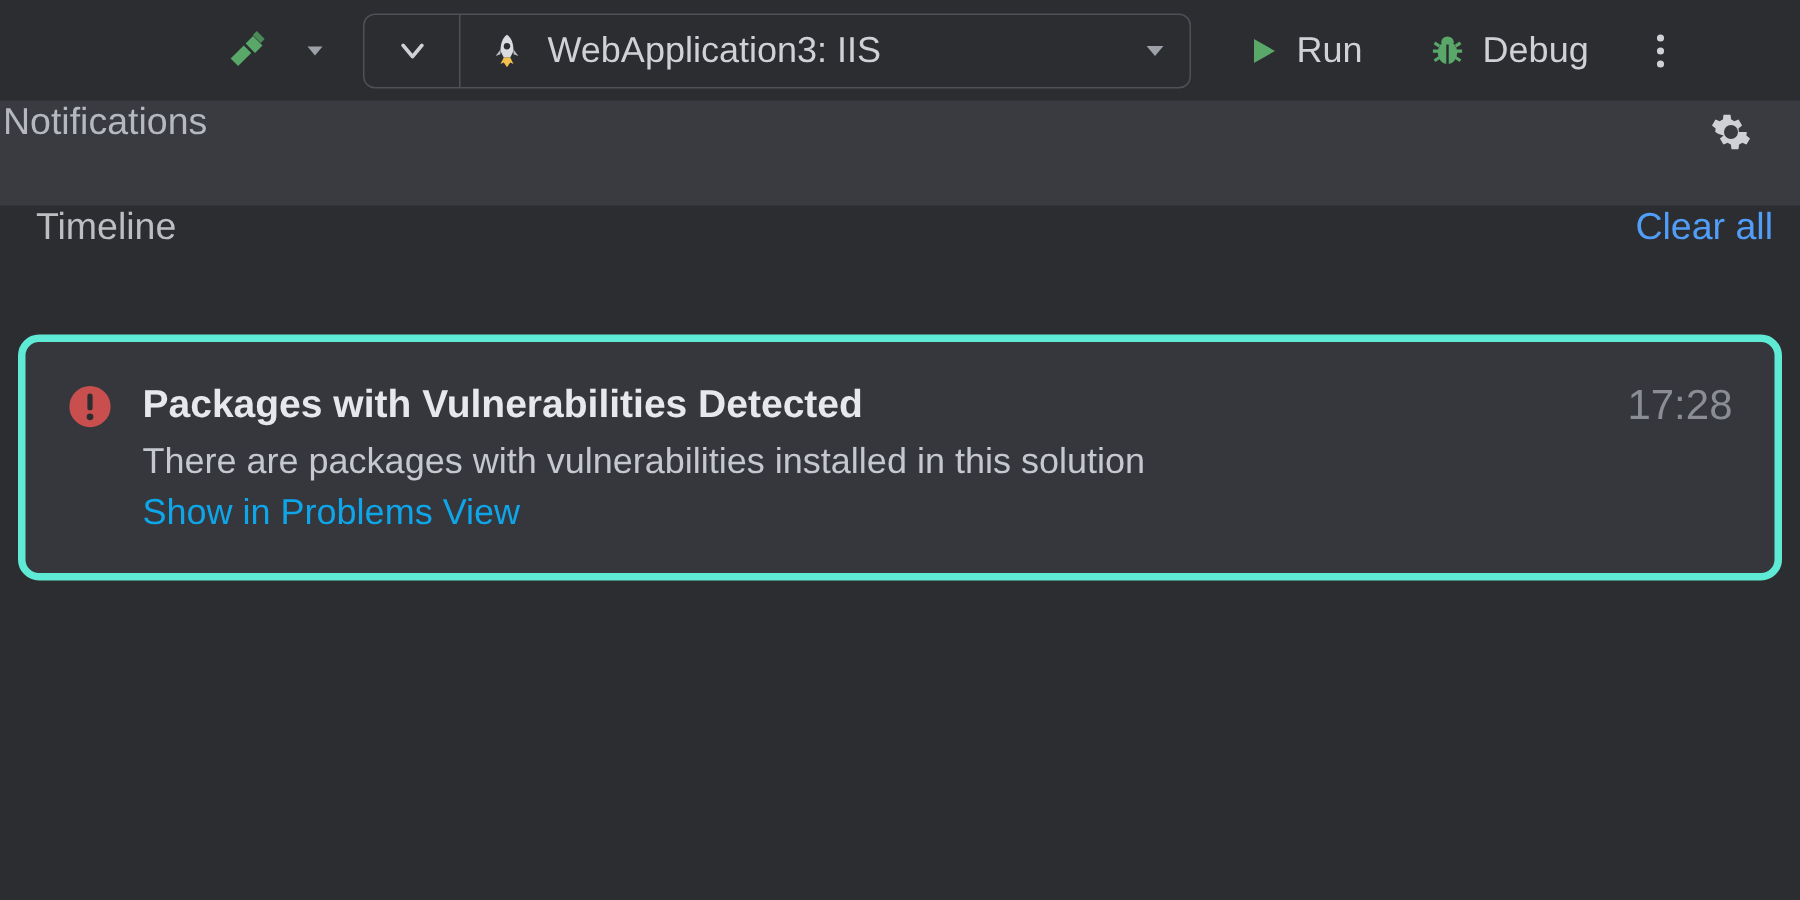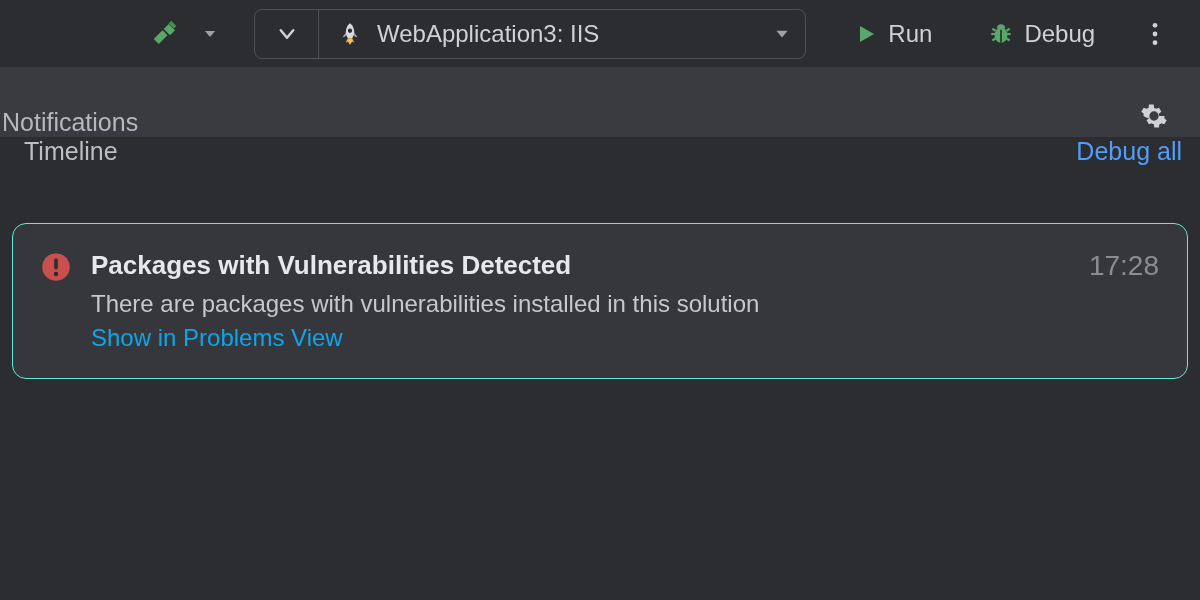--- a/index.html
+++ b/index.html
@@ -11,21 +11,21 @@
     font-size: 23px;
   }
 
   
   .toolbar {
     height: 67px;
     background: #2b2d30;
     display: flex;
     align-items: center;
     padding: 0 8px 0 140px;
-    gap: 20px;
+    gap: 8px;
   }
   .tb-btn {
     display: flex;
     align-items: center;
     justify-content: center;
     height: 42px;
     padding: 0 10px;
     border-radius: 6px;
     cursor: pointer;
   }
@@ -63,41 +63,41 @@
     color: #cfd1d6;
     justify-content: center;
   }
   .run-btn { margin-left: 10px; }
   .more-btn { margin-left: 4px; padding: 0 14px; }
 
   
   .notif-header {
     height: 70px;
     background: #393b40;
-    display:flex; align-items:flex-end;
+    display:flex; align-items:flex-start;
     padding: 0 22px 0 2px;
     gap: 12px;
   }
   .notif-title { color: #b5b8bf; font-size: 25px; }
   .spacer { flex: 1; }
 
   
   .timeline-bar {
     height: 80px;
     display:flex; align-items:flex-start;
     padding: 0 18px 0 24px;
   }
   .timeline-label { color: #bcbec4; font-size: 25px; }
   .clear-all { color: #519df7; font-size: 25px; cursor:pointer; }
 
   
   .notif-card {
     margin: 6px 12px 0 12px;
     background: #35373c;
-    border: 1px solid #5eead4;
+    border: 5px solid #5eead4;
     border-radius: 14px;
     padding: 26px 28px 26px 28px;
     display:flex;
     gap: 20px;
     position: relative;
   }
   .notif-icon-col { flex: 0 0 auto; padding-top: 2px; }
   .notif-body { flex: 1; }
   .notif-title-line {
     display:flex; align-items:flex-start;
@@ -225,21 +225,21 @@
         <path fill="#cfd1d6" d="M12 8a4 4 0 1 0 0 8 4 4 0 0 0 0-8zm9 4c0 .7-.08 1.38-.23 2.03l2.1 1.64-2 3.46-2.47-.99a8.9 8.9 0 0 1-1.76 1.02l-.37 2.63h-4l-.37-2.63a8.9 8.9 0 0 1-1.76-1.02l-2.47.99-2-3.46 2.1-1.64A9 9 0 0 1 3 12c0-.7.08-1.38.23-2.03L1.13 8.33l2-3.46 2.47.99c.55-.41 1.14-.75 1.76-1.02L7.73 2.2h4l.37 2.63c.62.27 1.21.61 1.76 1.02l2.47-.99 2 3.46-2.1 1.64c.15.65.23 1.33.23 2.03z"></path>
         <circle cx="12" cy="12" r="3" fill="#393b40"></circle>
       </svg>
     </span>
   </div>
 </div>
 
 <div class="timeline-bar">
   <span class="timeline-label">Timeline</span>
   <div class="spacer"></div>
-  <span class="clear-all">Debug all</span>
+  <span class="clear-all">Clear all</span>
 </div>
 
 <div class="notif-card">
   <div class="notif-icon-col">
     <span>
       <svg width="30" height="30" viewBox="0 0 24 24">
         <circle cx="12" cy="12" r="11" fill="#c94f4f"></circle>
         <rect x="10.6" y="5" width="2.8" height="9" rx="1.4" fill="#2b2d30"></rect>
         <circle cx="12" cy="17.5" r="1.8" fill="#2b2d30"></circle>
       </svg>

